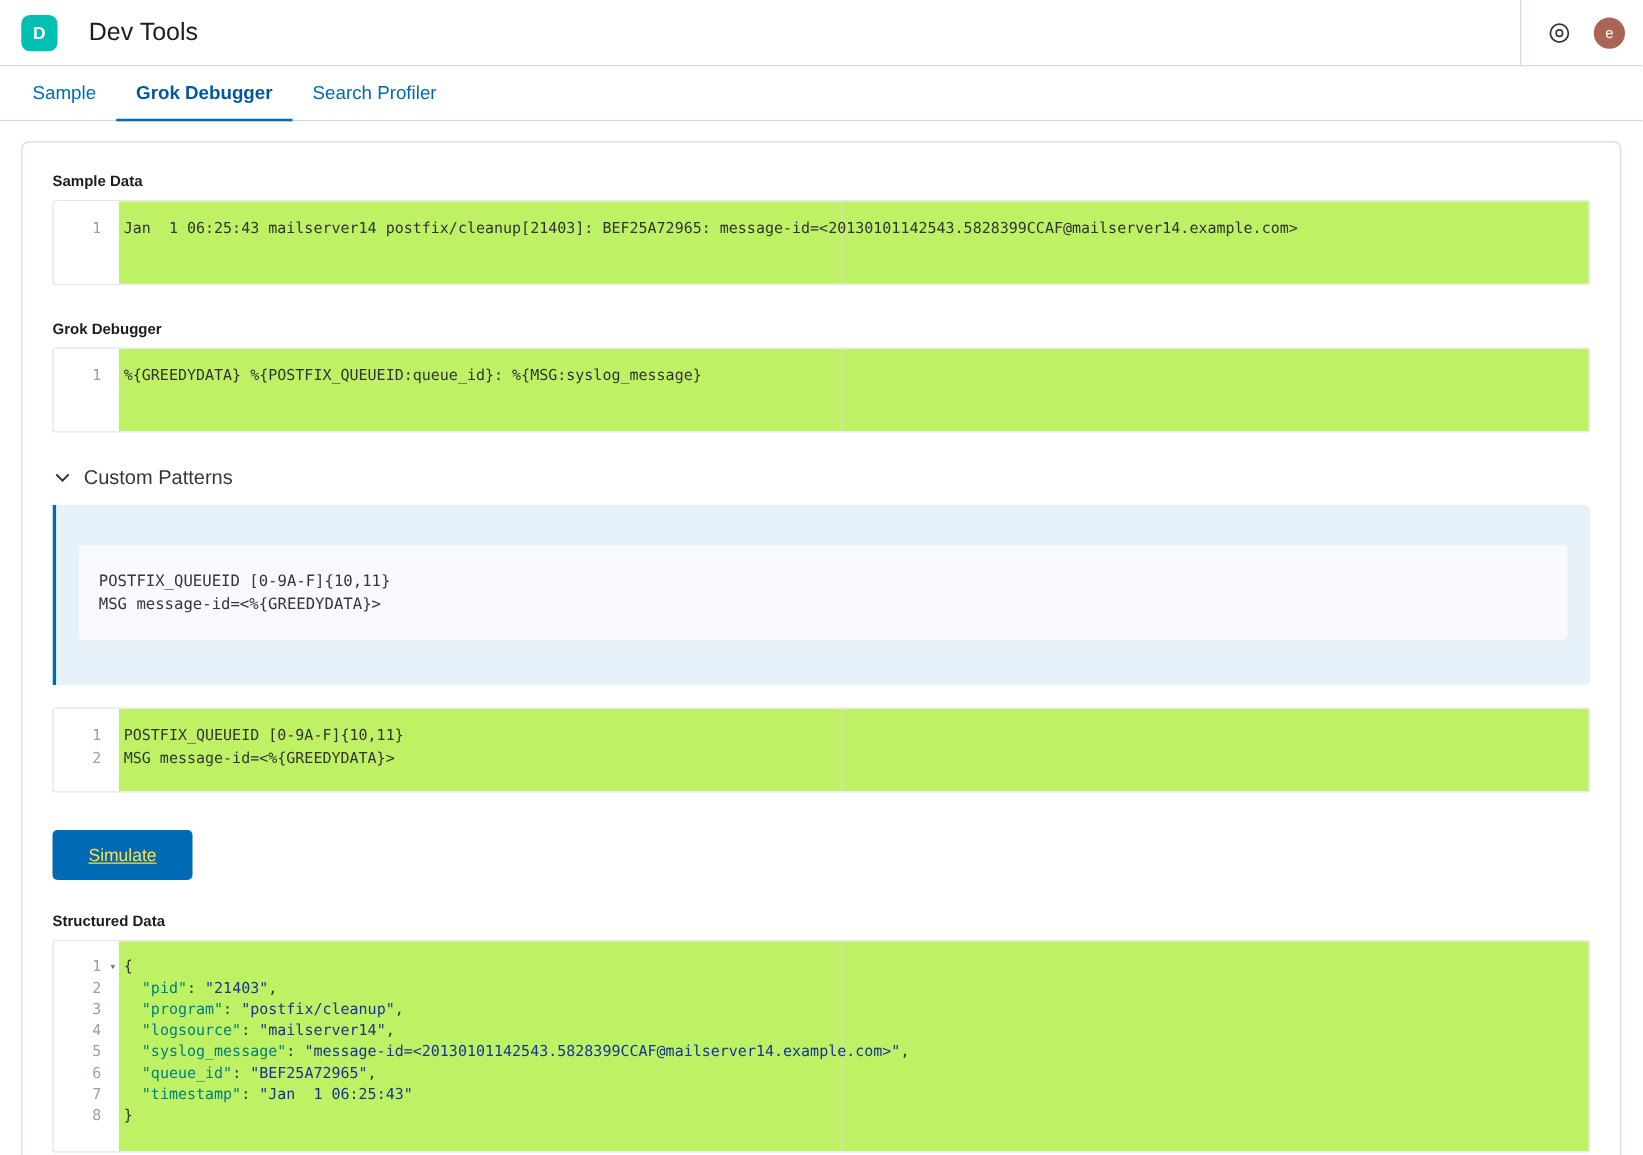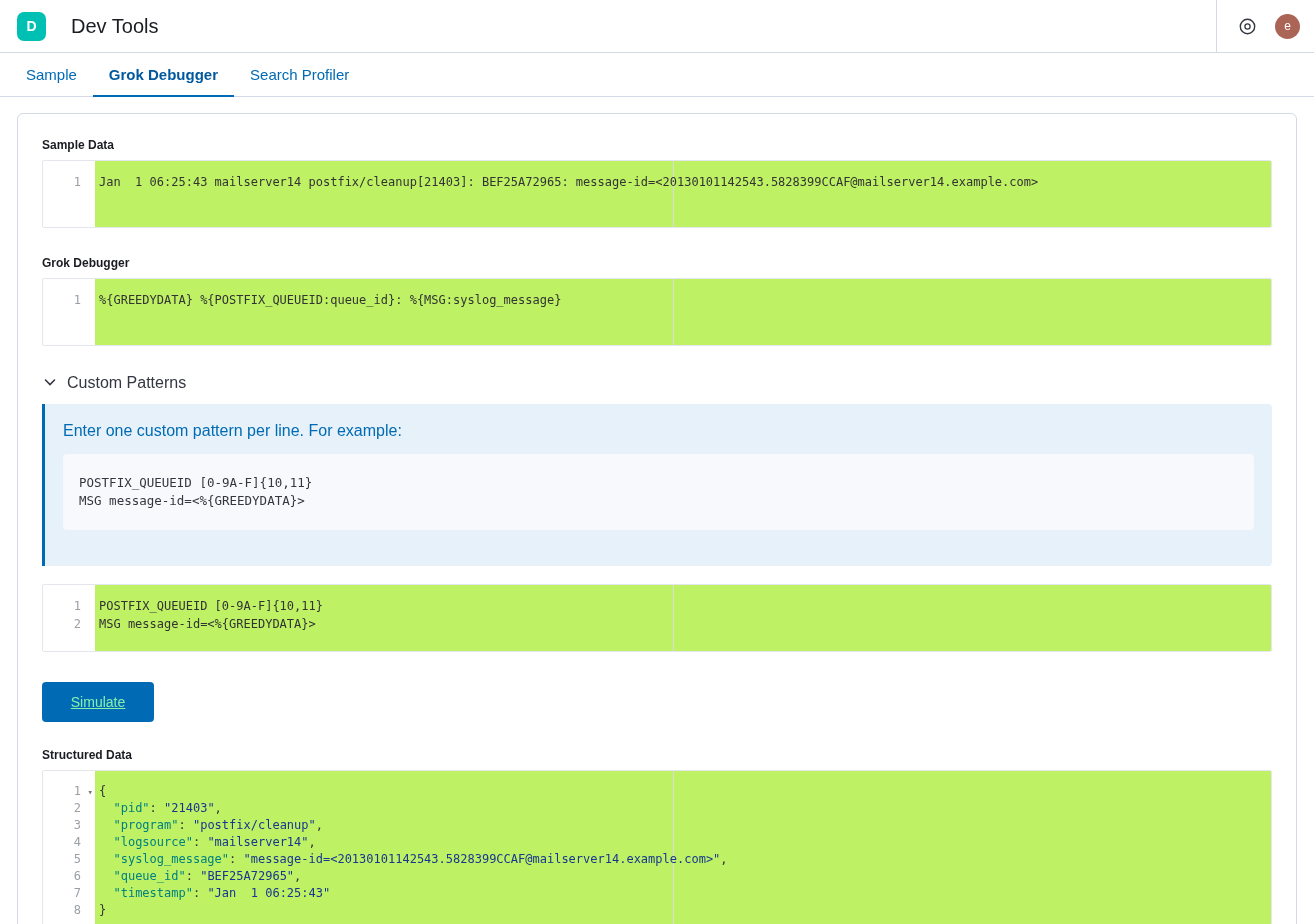--- a/index.html
+++ b/index.html
@@ -46,21 +46,21 @@
   
   .callout { background:#e6f1fa; border-left:3px solid #006BB4; border-radius:0 4px 4px 0; padding:18px 18px 36px 18px; margin-bottom:18px; }
   .callout-title { color:#006BB4; font-size:16px; }
   .ex-block { margin-top:14px; background:#f7f9fc; border-radius:4px; padding:20px 16px;
               font-family:"DejaVu Sans Mono", monospace; font-size:12.5px; line-height:18px; color:#343741; }
   .ex-line { white-space:pre; }
 
   .custom-editor-wrap { margin-bottom:30px; }
 
   
-  .btn-primary { display:inline-block; min-width:112px; height:40px; padding:0 22px; background:#006BB4; color:#86efac;
+  .btn-primary { display:inline-block; min-width:112px; height:40px; padding:0 22px; background:#006BB4; color:#fde047;
                  border:none; border-radius:4px; font-family:"Liberation Sans",sans-serif; font-size:14px; font-weight:500;
                  text-decoration:underline; cursor:pointer; margin-bottom:26px; }
 </style>
 </head>
 <body>
 
 <div class="header">
   <div class="space-avatar">D</div>
   <div class="page-title">Dev Tools</div>
   <div class="header-right">
@@ -115,21 +115,20 @@
   <div class="accordion-header">
     <span style="display:flex;">
       <svg width="16" height="16" viewBox="0 0 16 16">
         <path d="M3.5 6l4.5 4.5L12.5 6" fill="none" stroke="#343741" stroke-width="1.6" stroke-linecap="round"></path>
       </svg>
     </span>
     <span>Custom Patterns</span>
   </div>
 
   <div class="callout">
-    <div class="callout-title">Enter one custom pattern per line. For example:</div>
     <div class="ex-block">
         <div class="ex-line">POSTFIX_QUEUEID [0-9A-F]{10,11}</div>
         <div class="ex-line">MSG message-id=&lt;%{GREEDYDATA}&gt;</div>
       </div>
   </div>
 
   <div class="custom-editor-wrap">
     <div class="editor editor--h68">
       <div class="ed-gutter">
           <div class="gl"><span>1</span></div>

